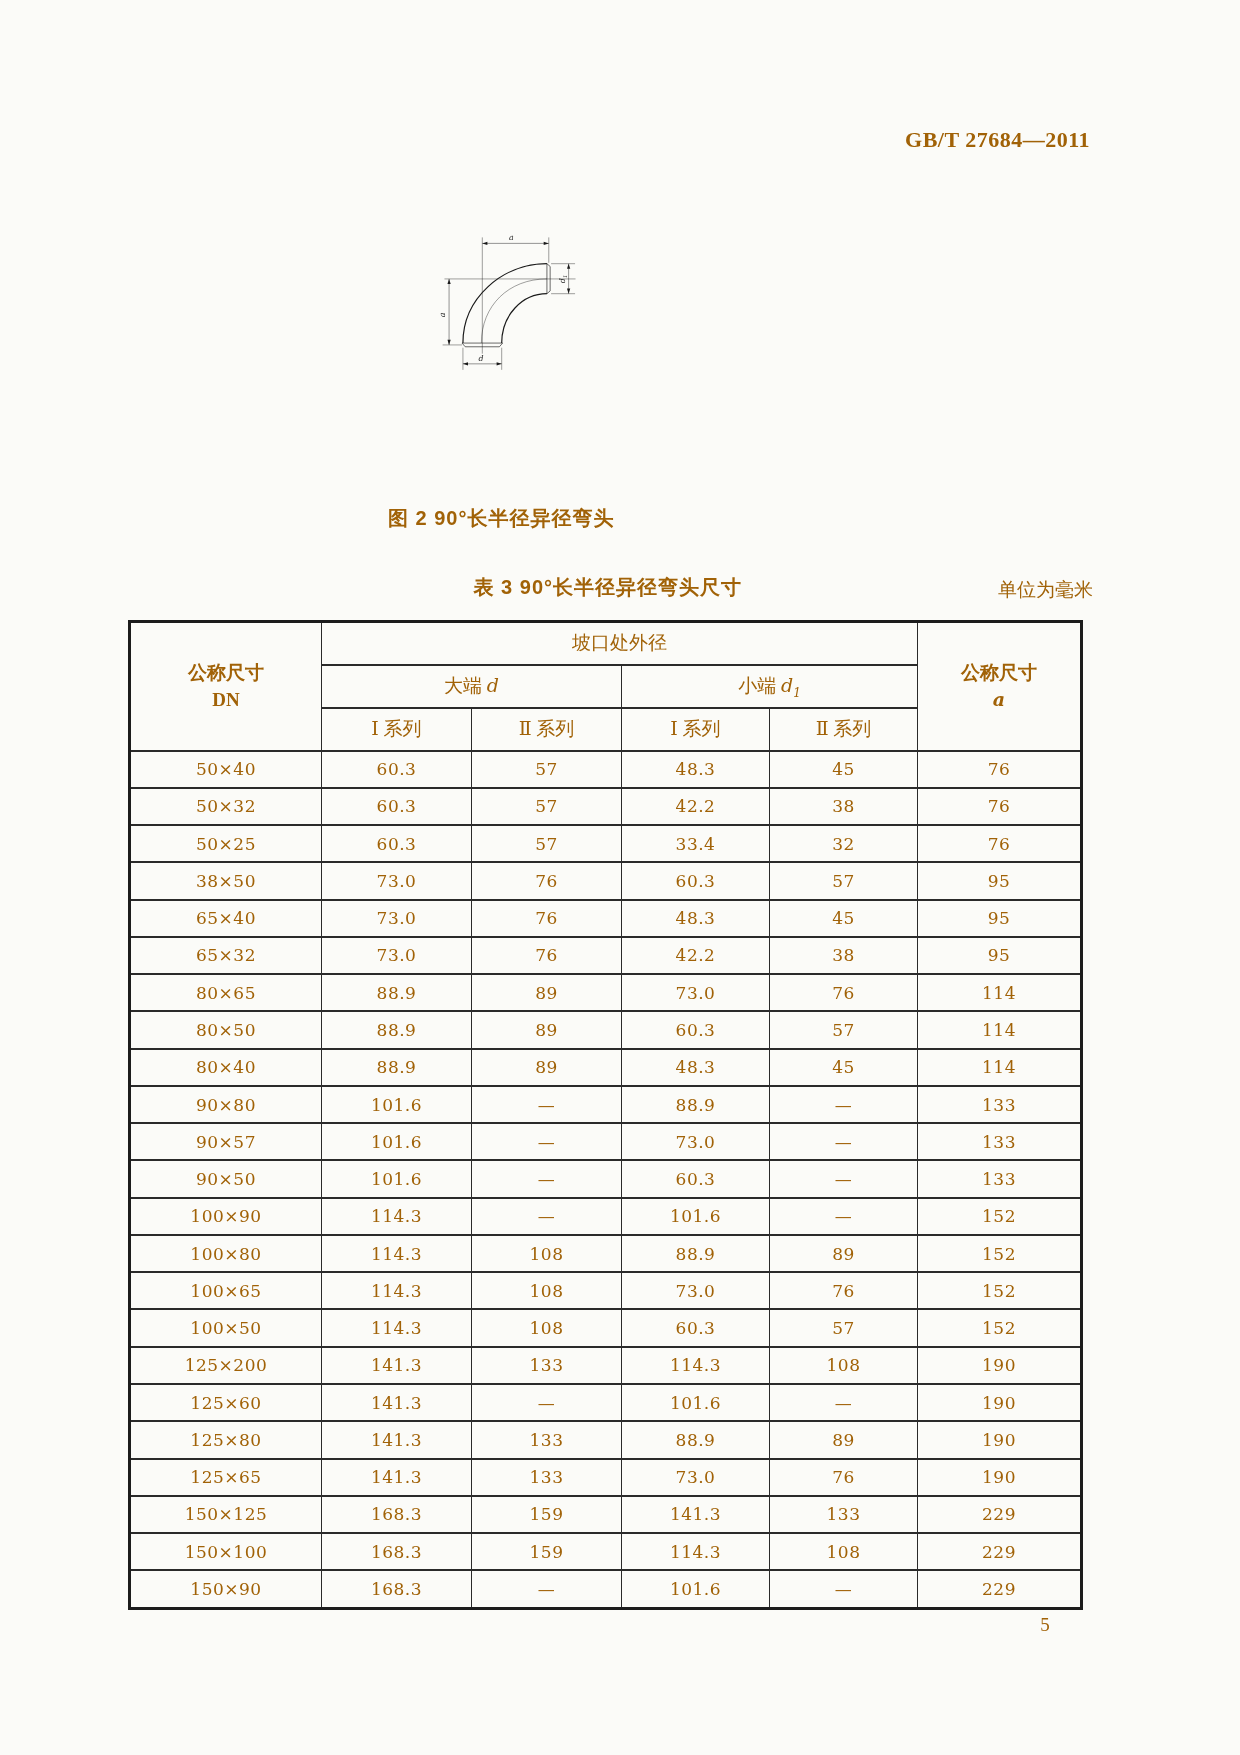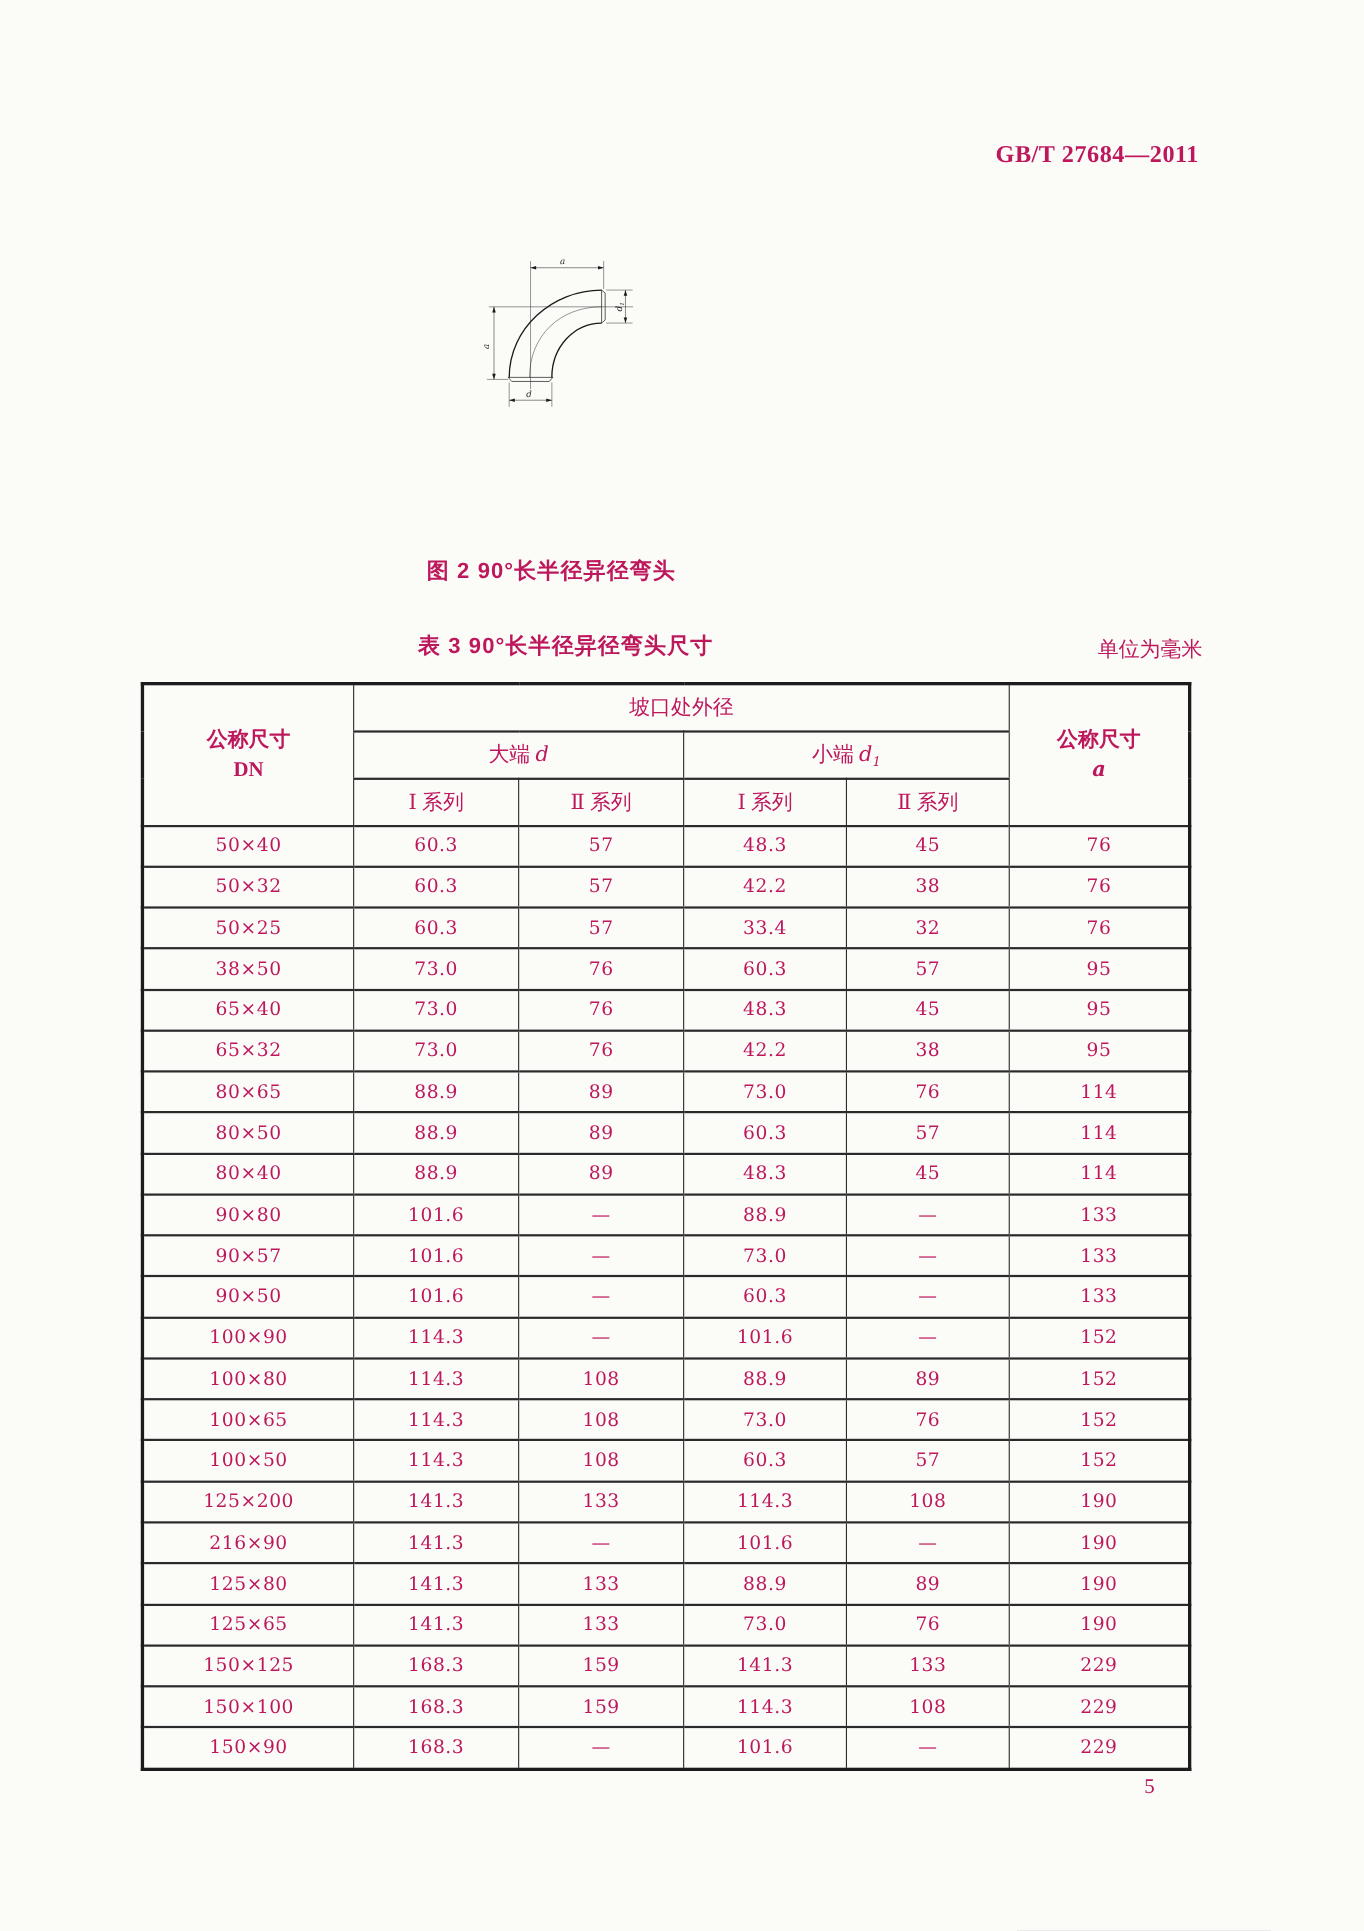--- a/index.html
+++ b/index.html
@@ -2,21 +2,21 @@
 <html><head>
 <meta charset="utf-8">
 <style>
   html,body { margin:0; padding:0; background:#ddd; }
   .page {
     position:relative;
     width:1240px; height:1755px;
     margin:0 auto;
     background:#fbfbf8;
     font-family:"Liberation Serif","DejaVu Serif",serif;
-    color:#be185d;
+    color:#a16207;
     overflow:hidden;
   }
 
   .doc-number {
     position:absolute; top:127px; left:860px; width:230px;
     text-align:right;
     font-size:22px; font-weight:bold;
     letter-spacing:0.5px;
     font-family:"Liberation Serif","DejaVu Serif",serif;
   }
@@ -29,21 +29,21 @@
   .figure-caption {
     position:absolute; top:505px; left:388px; width:360px;
     text-align:left;
     font-size:20px; font-weight:bold;
     font-family:"Liberation Sans","DejaVu Sans",sans-serif;
     letter-spacing:1px;
   }
 
   .table-title {
     position:absolute; top:574px; left:380px; width:362px;
-    text-align:left;
+    text-align:right;
     font-size:20px; font-weight:bold;
     font-family:"Liberation Sans","DejaVu Sans",sans-serif;
     letter-spacing:1px;
   }
   .unit-note {
     position:absolute; top:577px; left:928px; width:165px;
     text-align:right;
     font-size:19px;
     font-family:"Liberation Sans","DejaVu Sans",sans-serif;
   }
@@ -304,21 +304,21 @@
           </tr>
           <tr>
             <td>125×200</td>
             <td>141.3</td>
             <td>133</td>
             <td>114.3</td>
             <td>108</td>
             <td>190</td>
           </tr>
           <tr>
-            <td>216×90</td>
+            <td>125×60</td>
             <td>141.3</td>
             <td>—</td>
             <td>101.6</td>
             <td>—</td>
             <td>190</td>
           </tr>
           <tr>
             <td>125×80</td>
             <td>141.3</td>
             <td>133</td>

